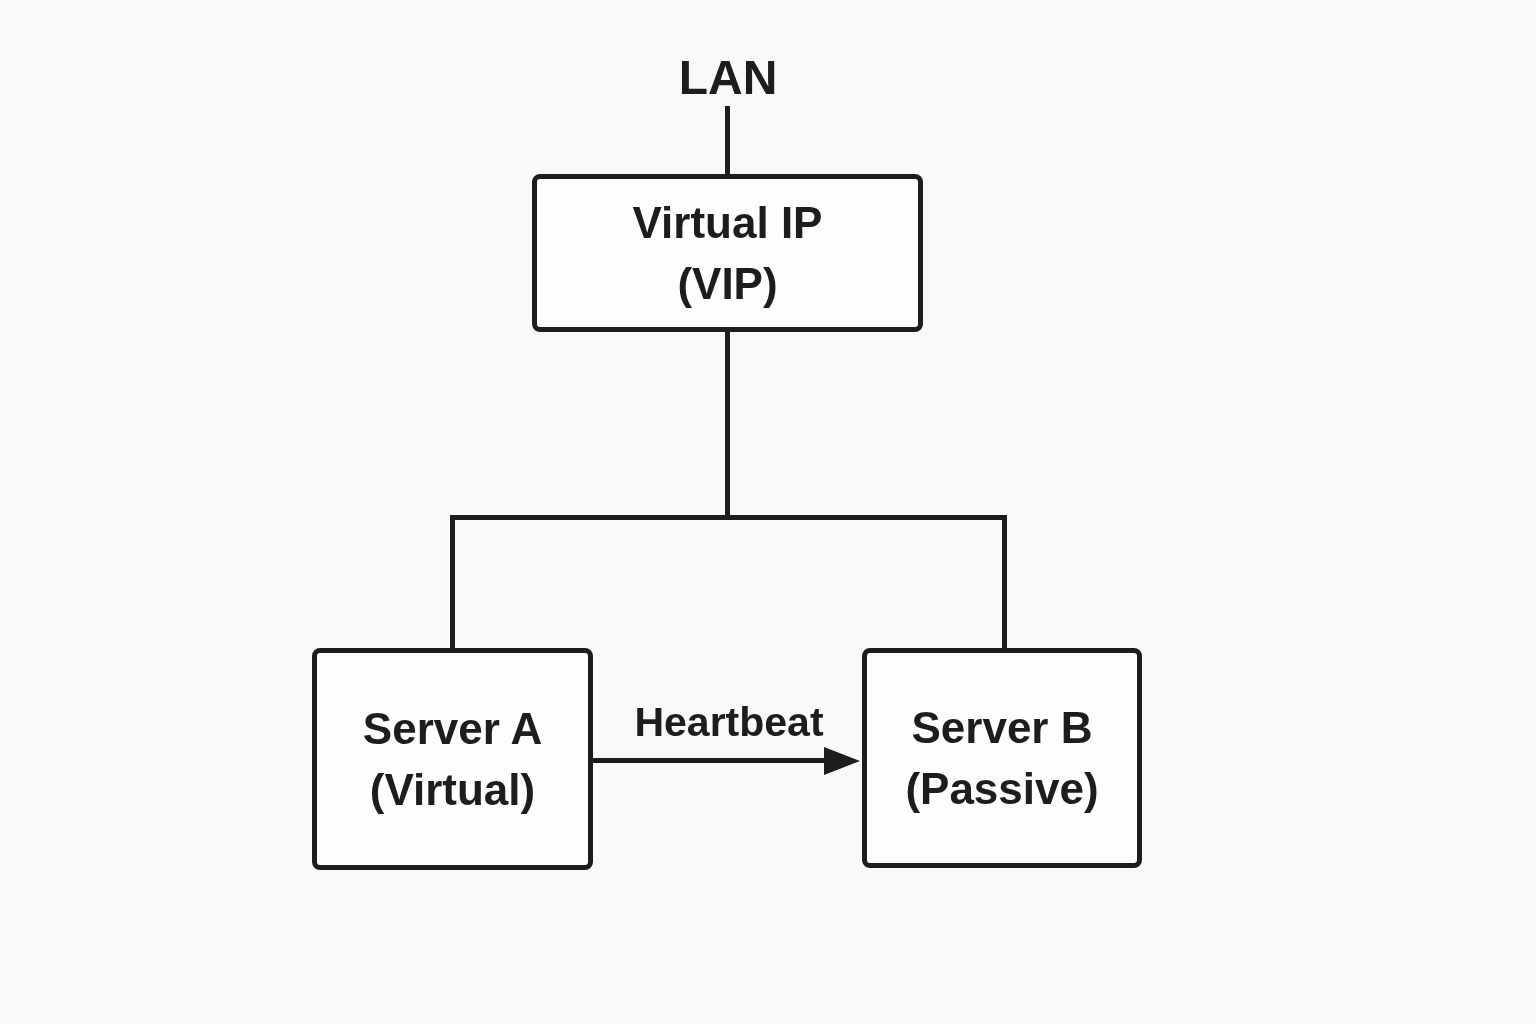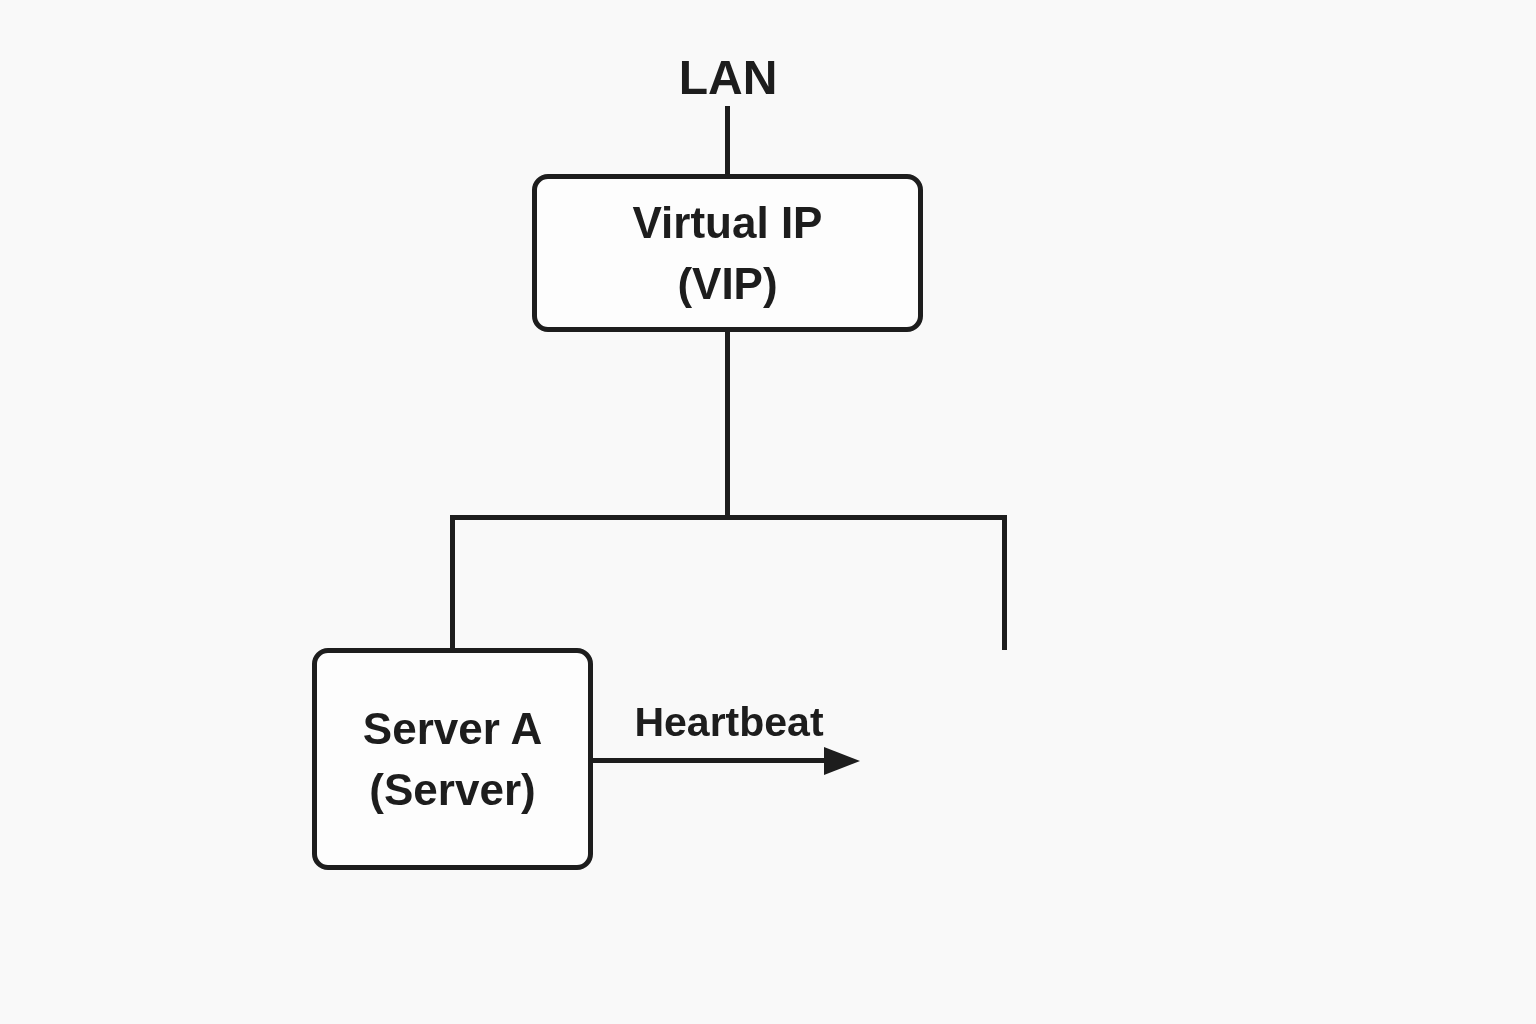--- a/index.html
+++ b/index.html
@@ -18,21 +18,21 @@
   }
   .canvas {
     position: relative;
     width: 1536px;
     height: 1024px;
   }
   .node-box {
     position: absolute;
     background: var(--box_fill);
     border: 5px solid var(--stroke);
-    border-radius: 16px;
+    border-radius: 8px;
     display: flex;
     flex-direction: column;
     align-items: center;
     justify-content: center;
     text-align: center;
   }
   .node-label {
     font-weight: 700;
     font-size: 44px;
     line-height: 61px;
@@ -102,21 +102,25 @@
 
   <div class="edge" id="edge-vip-down"></div>
 
   <div class="edge" id="edge-split-h"></div>
 
   <div class="edge" id="edge-split-left-v"></div>
   <div class="edge" id="edge-split-right-v"></div>
 
   <div class="node-box" id="server-a-node">
     <div class="node-label">Server A</div>
-    <div class="node-label">(Server)</div>
+    <div class="node-label">(Virtual)</div>
   </div>
 
+  <div class="node-box" id="server-b-node">
+    <div class="node-label">Server B</div>
+    <div class="node-label">(Passive)</div>
+  </div>
 
   <div class="free-label" id="heartbeat-label">Heartbeat</div>
   <div class="edge" id="edge-heartbeat-line"></div>
   <div id="heartbeat-arrowhead"></div>
 
 </div>
 
 </body></html>

